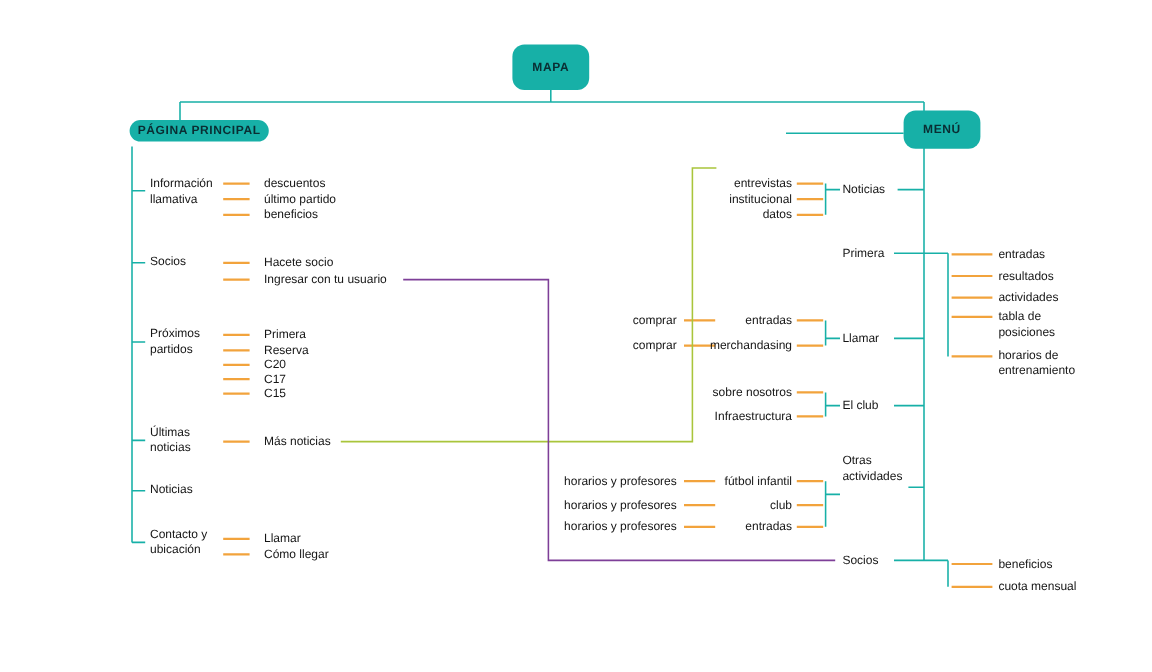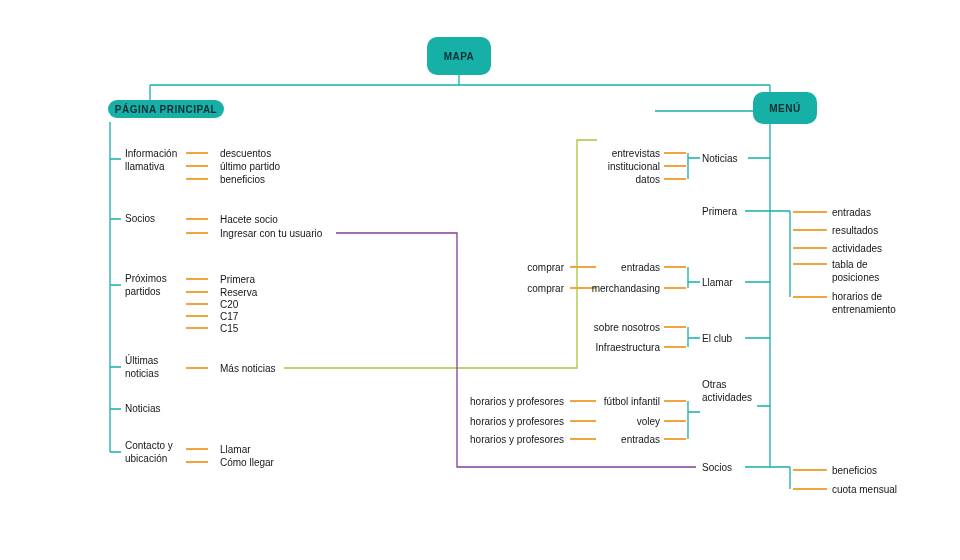--- a/index.html
+++ b/index.html
@@ -103,21 +103,21 @@
   <div class="lbl" style="left:832px;top:483px">cuota mensual</div>
 
   <div class="lbl r" style="right:300px;top:147px">entrevistas</div>
   <div class="lbl r" style="right:300px;top:160px">institucional</div>
   <div class="lbl r" style="right:300px;top:173px">datos</div>
   <div class="lbl r" style="right:300px;top:261px">entradas</div>
   <div class="lbl r" style="right:300px;top:282px">merchandasing</div>
   <div class="lbl r" style="right:300px;top:321px">sobre nosotros</div>
   <div class="lbl r" style="right:300px;top:341px">Infraestructura</div>
   <div class="lbl r" style="right:300px;top:395px">fútbol infantil</div>
-  <div class="lbl r" style="right:300px;top:415px">voley</div>
+  <div class="lbl r" style="right:300px;top:415px">club</div>
   <div class="lbl r" style="right:300px;top:433px">entradas</div>
 
   <div class="lbl r" style="right:396px;top:261px">comprar</div>
   <div class="lbl r" style="right:396px;top:282px">comprar</div>
   <div class="lbl r" style="right:396px;top:395px">horarios y profesores</div>
   <div class="lbl r" style="right:396px;top:415px">horarios y profesores</div>
   <div class="lbl r" style="right:396px;top:433px">horarios y profesores</div>
 
 </div>
 

